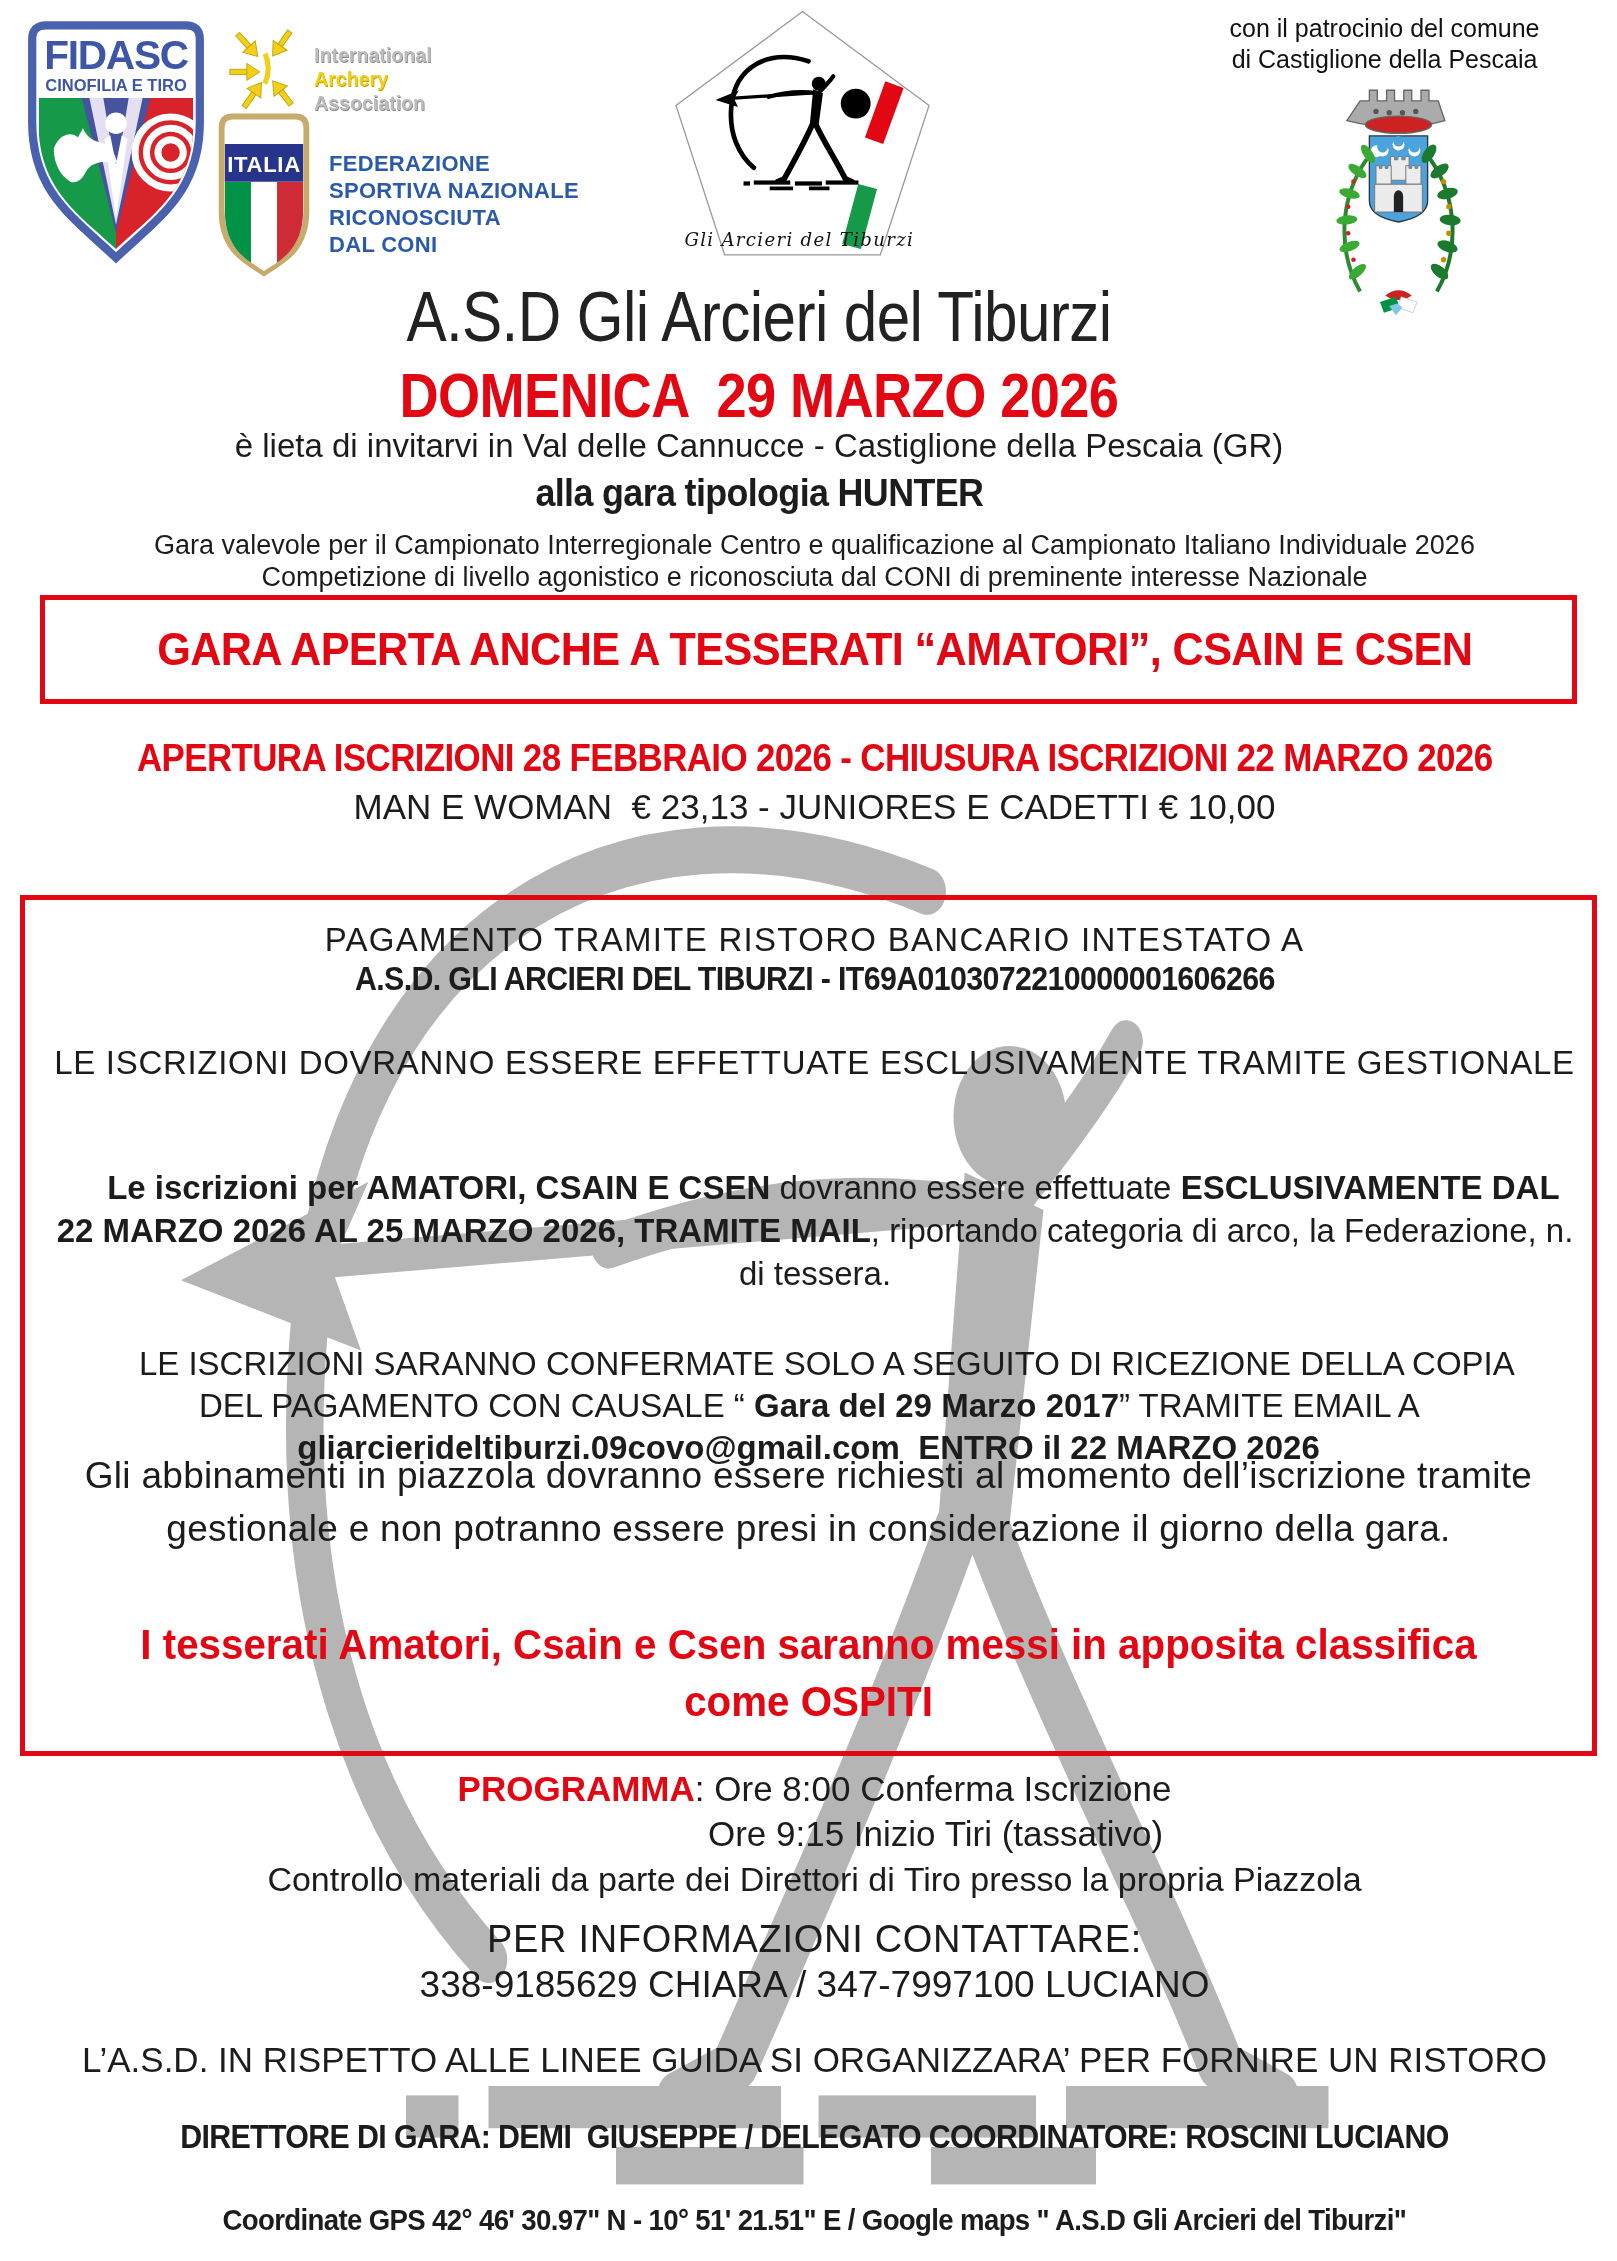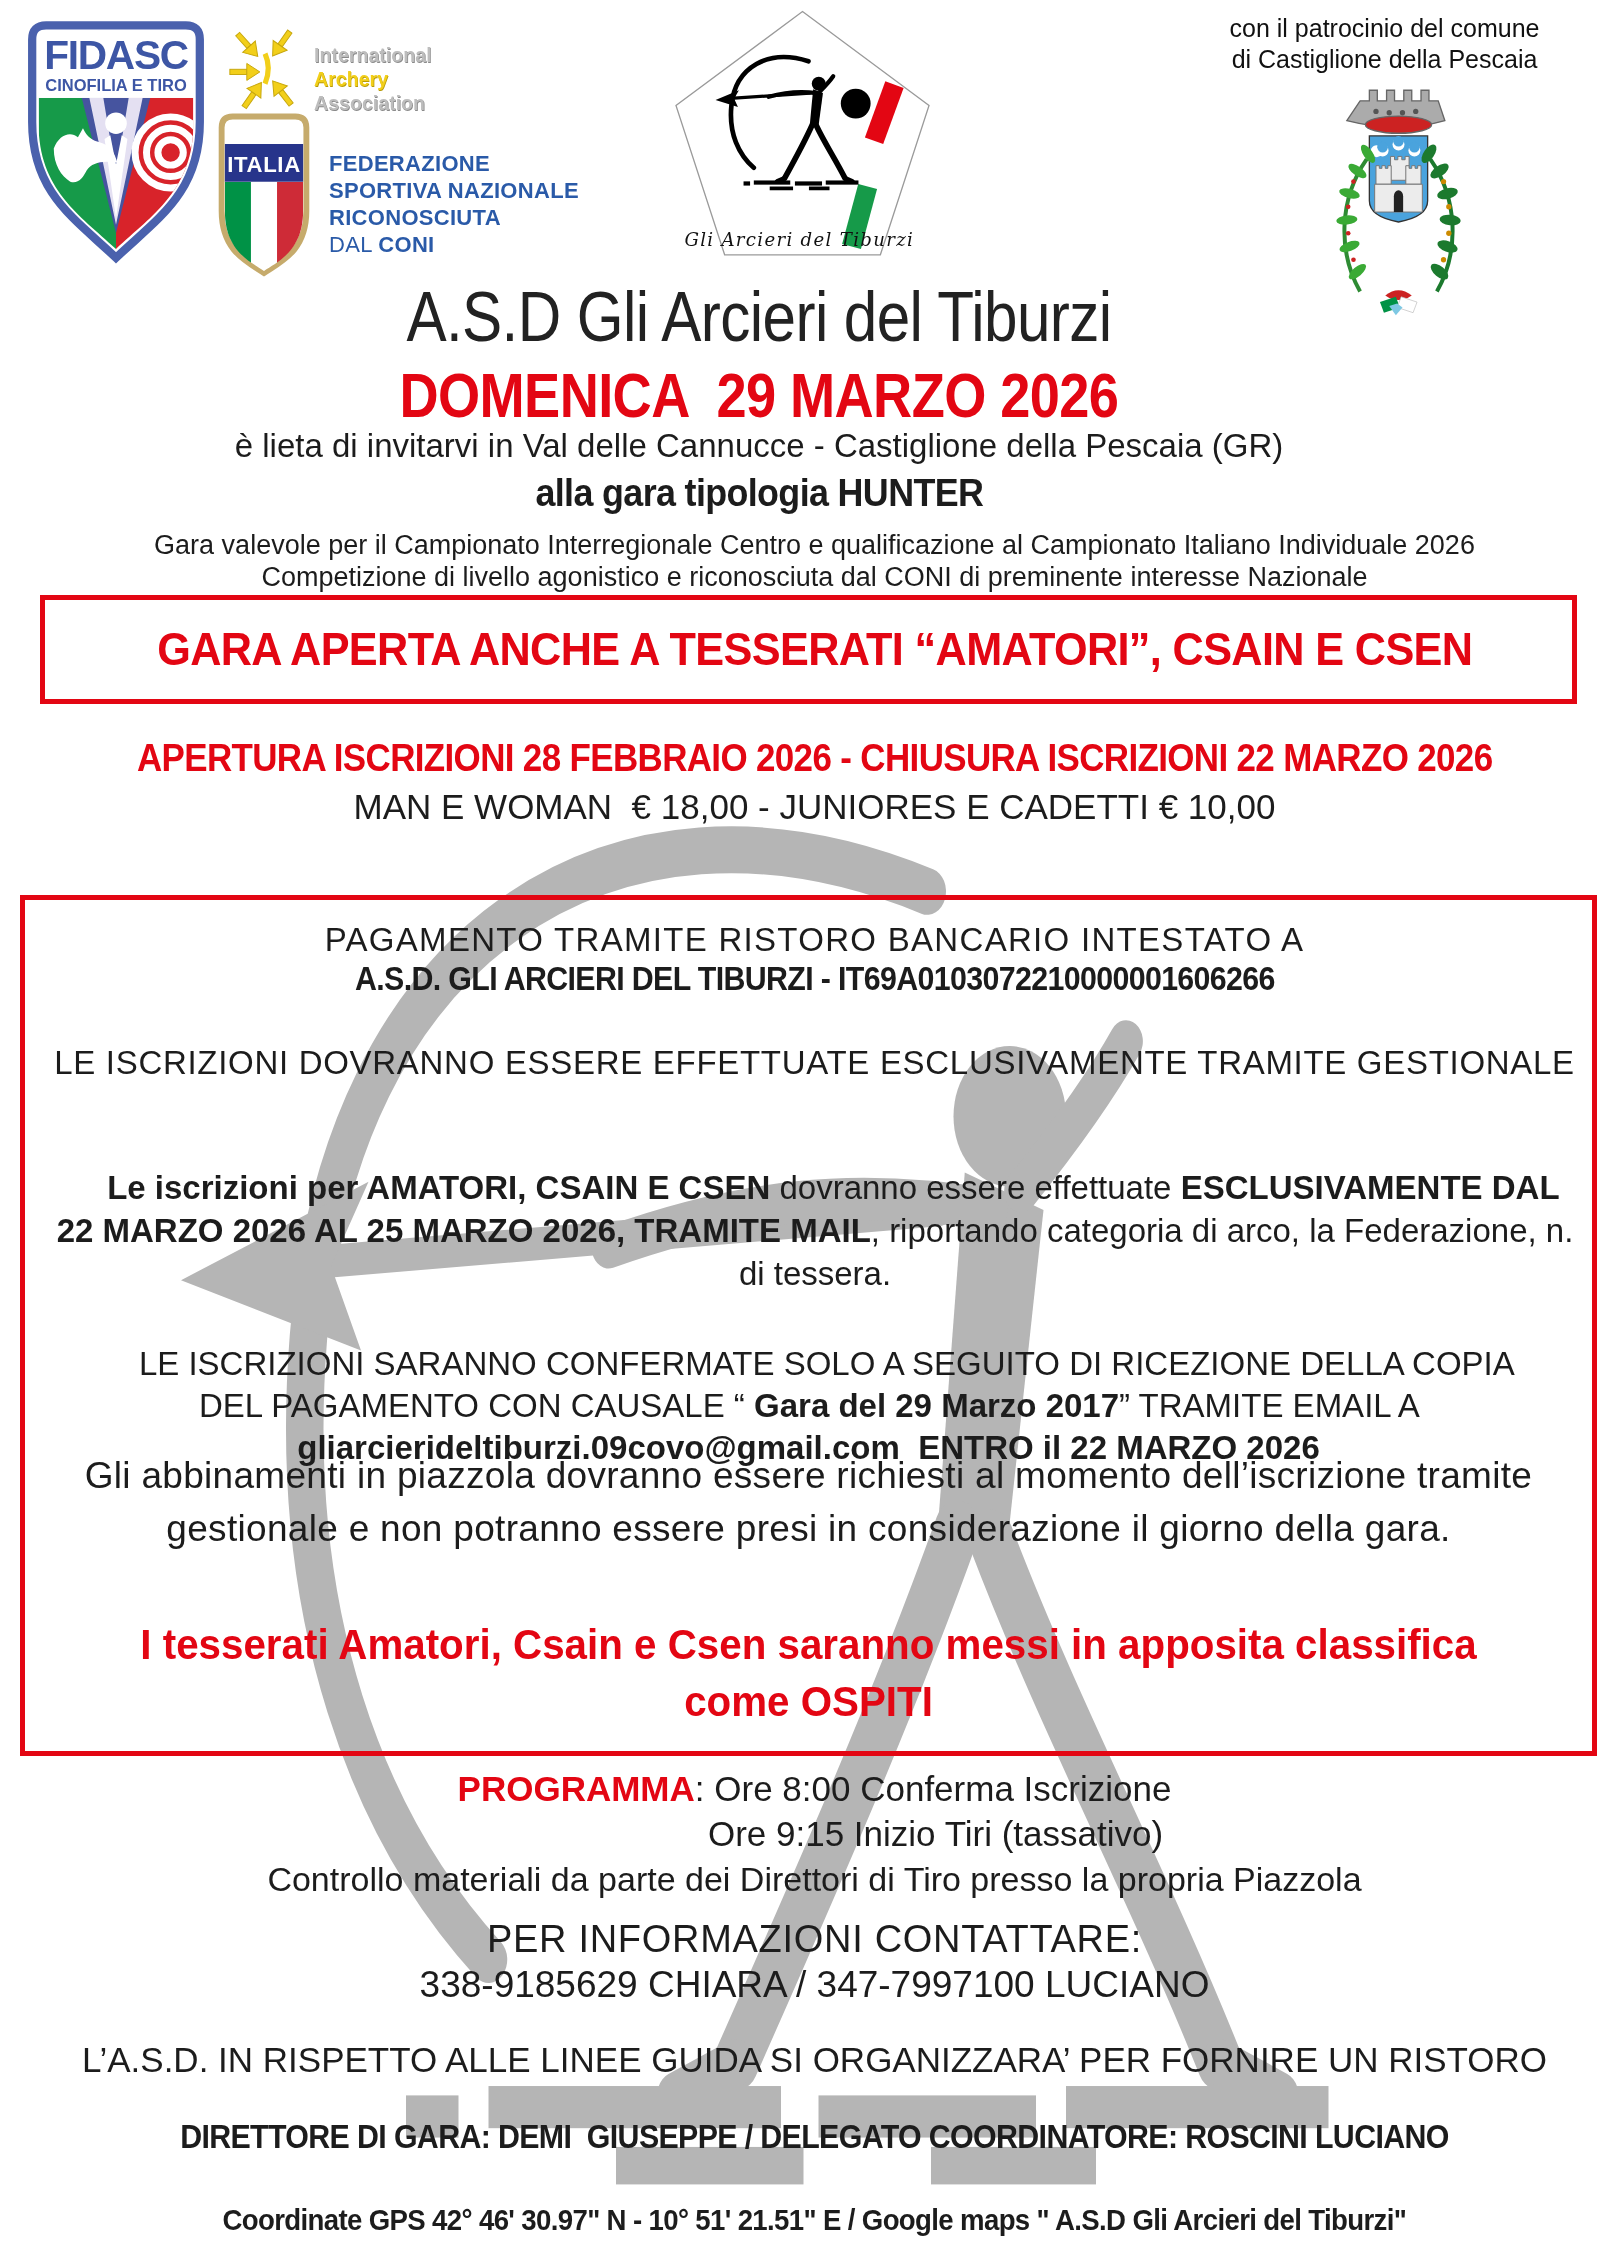--- a/index.html
+++ b/index.html
@@ -45,21 +45,21 @@
 
   .logo{position:absolute;}
   #fidasc{left:19.6px;top:14.3px;}
   #iaa-sym{left:227px;top:25px;}
   #iaa-text{position:absolute;left:314px;top:43px;font-size:19.6px;font-weight:bold;line-height:24px;
             color:#bdbdbd;text-shadow:0.7px 0.7px 0 #8a8a8a;}
   #iaa-text .yellow{color:#f2cf1a;text-shadow:0.7px 0.7px 0 #b79a08;}
   #italia{left:215px;top:110px;}
   #fed-text{position:absolute;left:329px;top:150px;font-size:22px;font-weight:bold;
             color:#2a5aa8;line-height:27px;letter-spacing:0.3px;}
-  #fed-text .light{font-weight:normal;text-align:right;}
+  #fed-text .light{font-weight:bold;text-align:right;}
   #pentagon{left:669px;top:5.2px;}
   #patronage{position:absolute;left:1207px;top:13px;width:355px;text-align:center;
              font-size:25px;line-height:31px;color:#111;}
   #coa{left:1317px;top:73px;}
   #watermark{position:absolute;left:46px;top:704px;color:#b5b5b5;}
   svg text{font-family:"Liberation Sans",sans-serif;}
   .script-caption{font-family:"DejaVu Serif",serif;font-style:italic;}
   #archer .fill{fill:currentColor;stroke:none;}
 </style>
 </head>
@@ -257,21 +257,21 @@
   <div class="abs shift date-line b red"><span class="cond pre">DOMENICA  29 MARZO 2026</span></div>
   <div class="abs shift invite-line">è lieta di invitarvi in Val delle Cannucce - Castiglione della Pescaia (GR)</div>
   <div class="abs shift hunter-line b"><span class="cond2">alla gara tipologia HUNTER</span></div>
   <div class="abs validity-line">Gara valevole per il Campionato Interregionale Centro e qualificazione al Campionato Italiano Individuale 2026</div>
   <div class="abs recognition-line">Competizione di livello agonistico e riconosciuta dal CONI di preminente interesse Nazionale</div>
 
   <div class="box1"></div>
   <div class="abs banner-line b red"><span class="cond2">GARA APERTA ANCHE A TESSERATI “AMATORI”, CSAIN E CSEN</span></div>
 
   <div class="abs apertura-line b red"><span class="cond2">APERTURA ISCRIZIONI 28 FEBBRAIO 2026 - CHIUSURA ISCRIZIONI 22 MARZO 2026</span></div>
-  <div class="abs fees-line pre">MAN E WOMAN  € 18,00 - JUNIORES E CADETTI € 10,00</div>
+  <div class="abs fees-line pre">MAN E WOMAN  € 23,13 - JUNIORES E CADETTI € 10,00</div>
 
   <div class="box2"></div>
   <div class="abs pagamento-line">PAGAMENTO TRAMITE RISTORO BANCARIO INTESTATO A</div>
   <div class="abs iban-line b"><span class="cond2">A.S.D. GLI ARCIERI DEL TIBURZI - IT69A0103072210000001606266</span></div>
   <div class="abs gestionale-line">LE ISCRIZIONI DOVRANNO ESSERE EFFETTUATE ESCLUSIVAMENTE TRAMITE GESTIONALE</div>
 
   <div class="abs amatori-para pre">
     <span class="b">Le iscrizioni per AMATORI, CSAIN E CSEN</span><span> dovranno essere effettuate </span><span class="b">ESCLUSIVAMENTE DAL 22 MARZO 2026 AL 25 MARZO 2026, TRAMITE MAIL</span><span>, riportando categoria di arco, la Federazione, n. di tessera.</span>
   </div>
 

